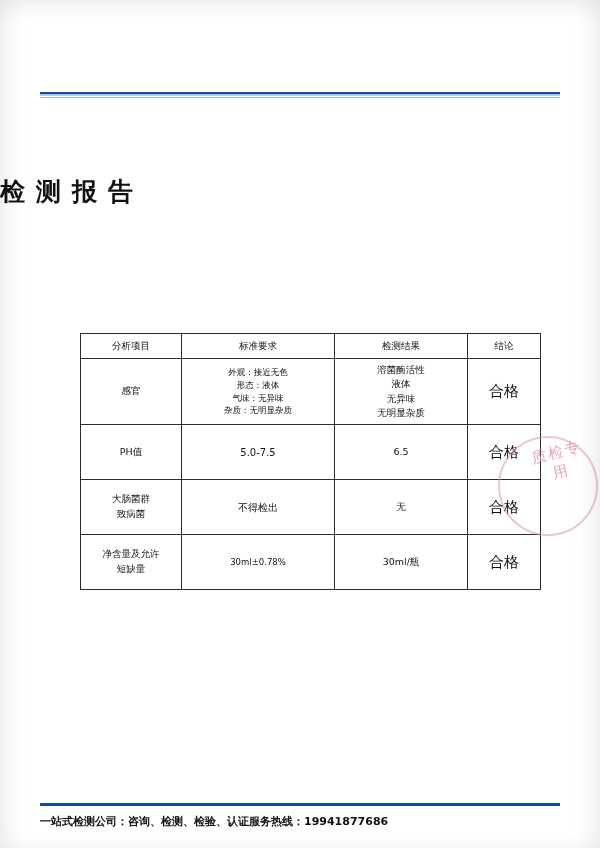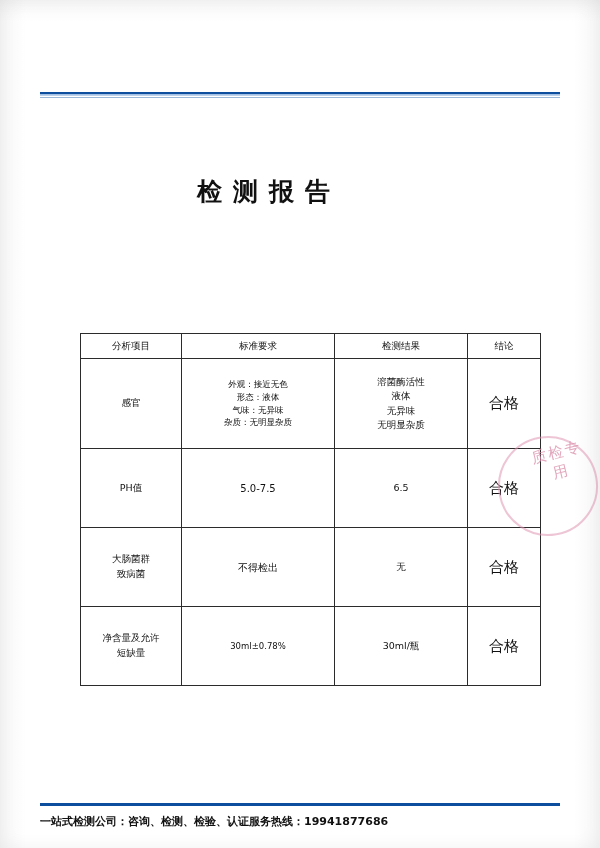--- a/index.html
+++ b/index.html
@@ -91,21 +91,20 @@
     height: 1px;
     background: #9cb8d8;
   }
 
   
   .doc-title {
     position: absolute;
     left: 0;
     top: 175px;
     width: 538px;
-    text-align: center;
     font-family: "DejaVu Sans", sans-serif;
     font-size: 25px;
     font-weight: bold;
     letter-spacing: 11px;
     color: #111;
   }
 
   
   .report-table {
     position: absolute;
@@ -115,21 +114,21 @@
     border-collapse: collapse;
     table-layout: fixed;
     font-family: "DejaVu Sans", sans-serif;
     color: #111;
   }
   .report-table th,
   .report-table td {
     border: 1px solid #2b2b2b;
     text-align: center;
     vertical-align: middle;
-    padding: 16px 3px;
+    padding: 4px 3px;
     font-weight: normal;
   }
   .report-table thead th {
     font-size: 9.5px;
     height: 18px;
     padding: 3px 2px;
   }
   .col-item   { width: 96px; margin-left: 48px; }
   .col-std    { width: 148px; }
   .col-result { width: 128px; }

